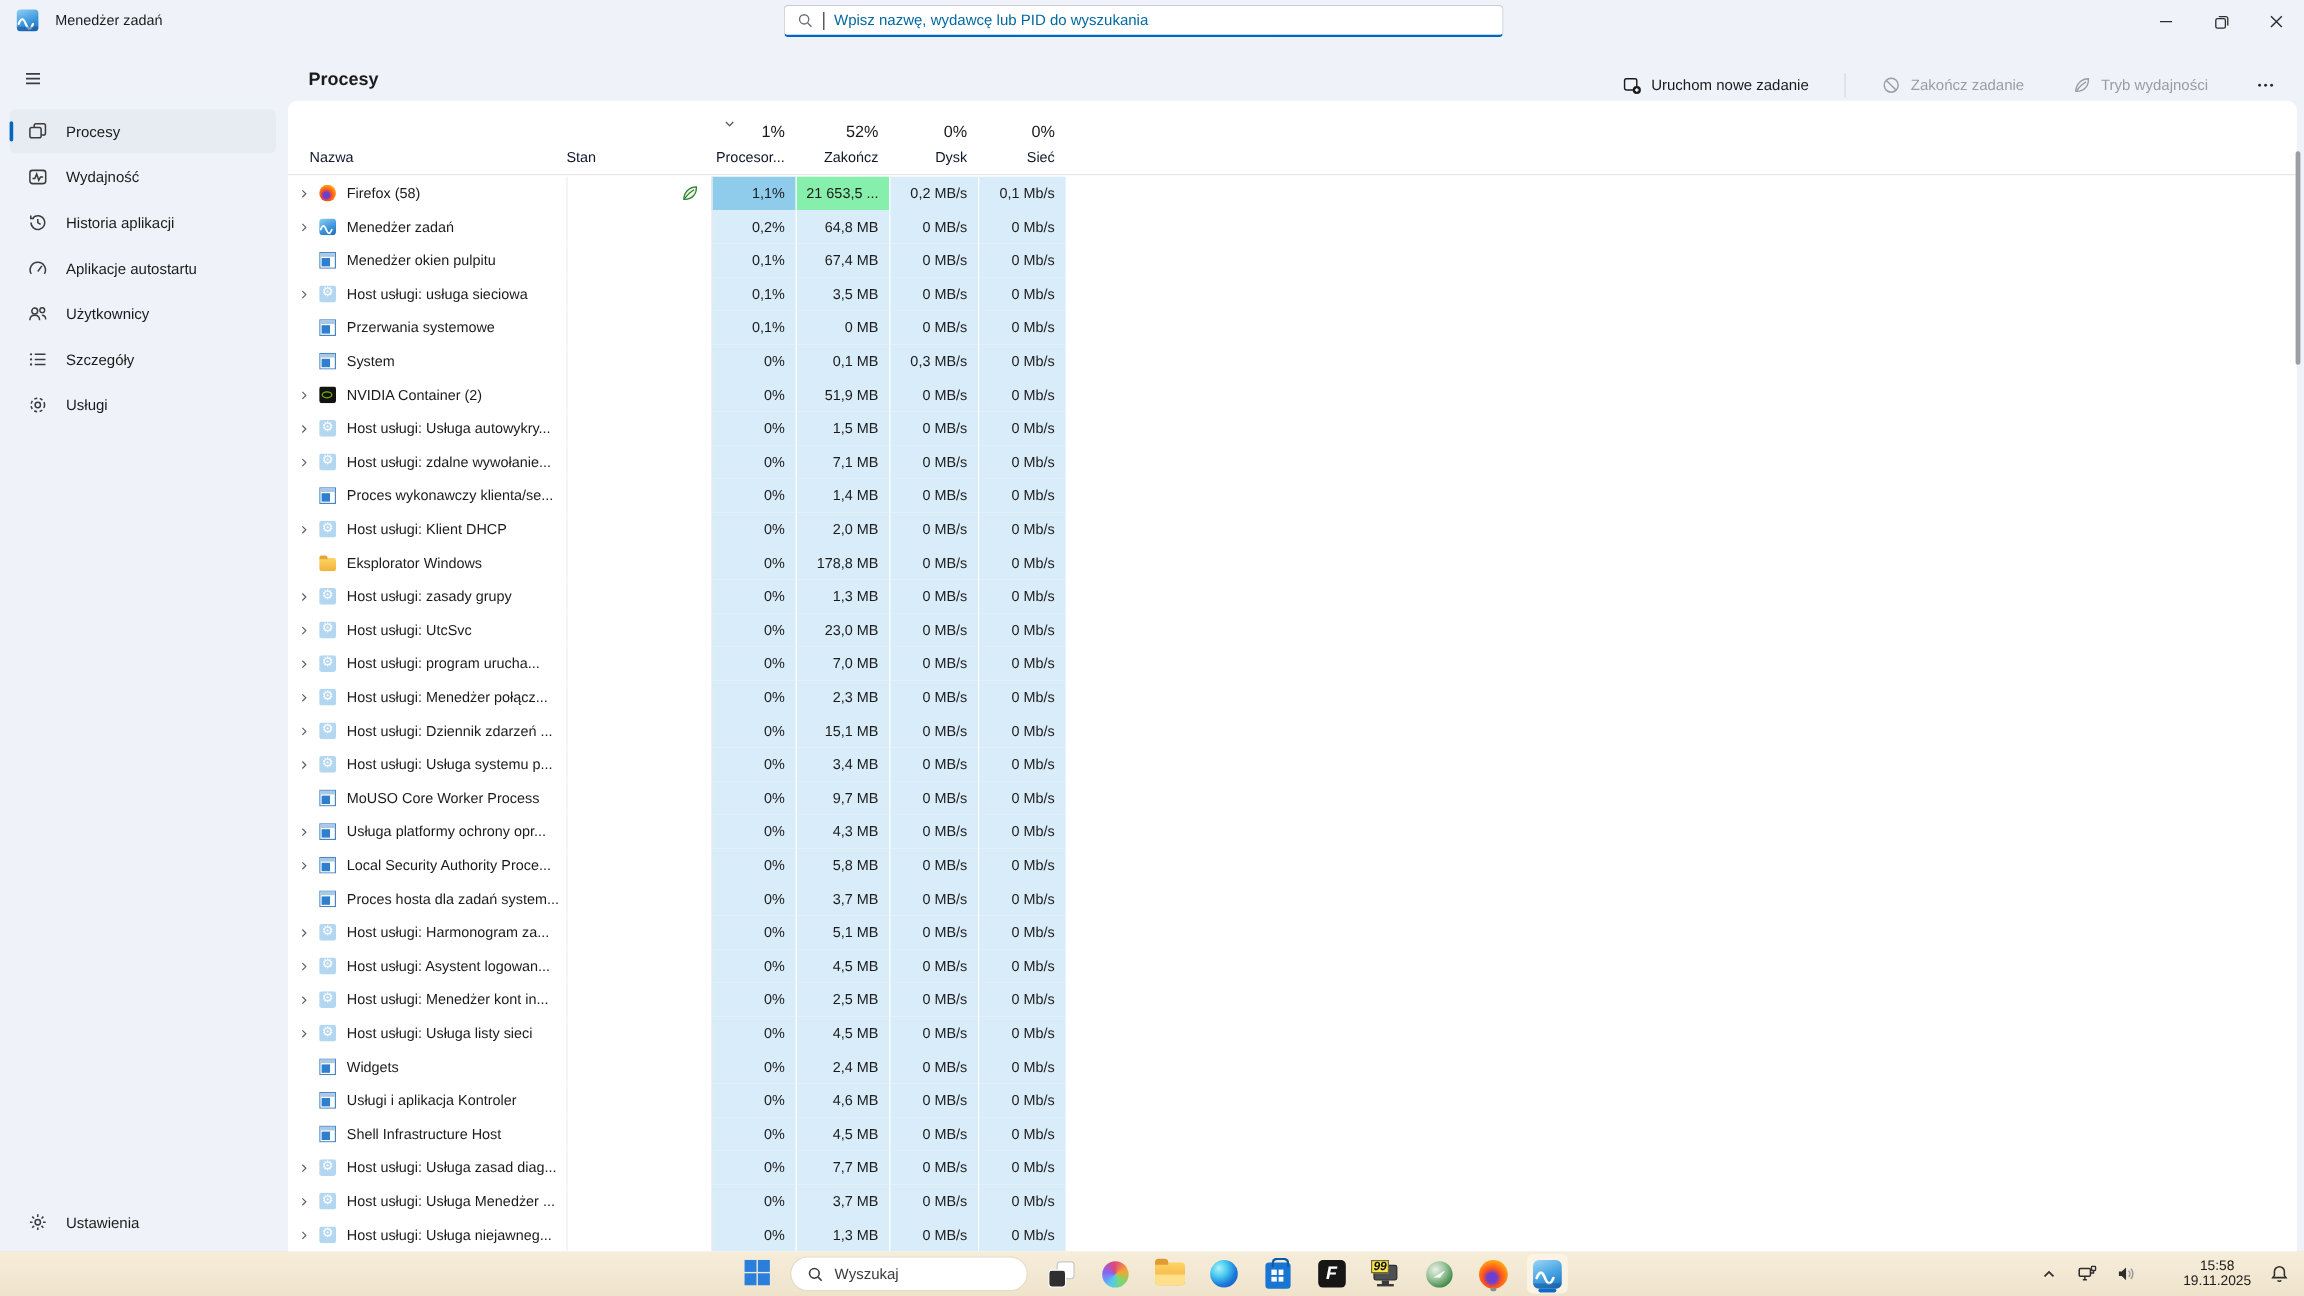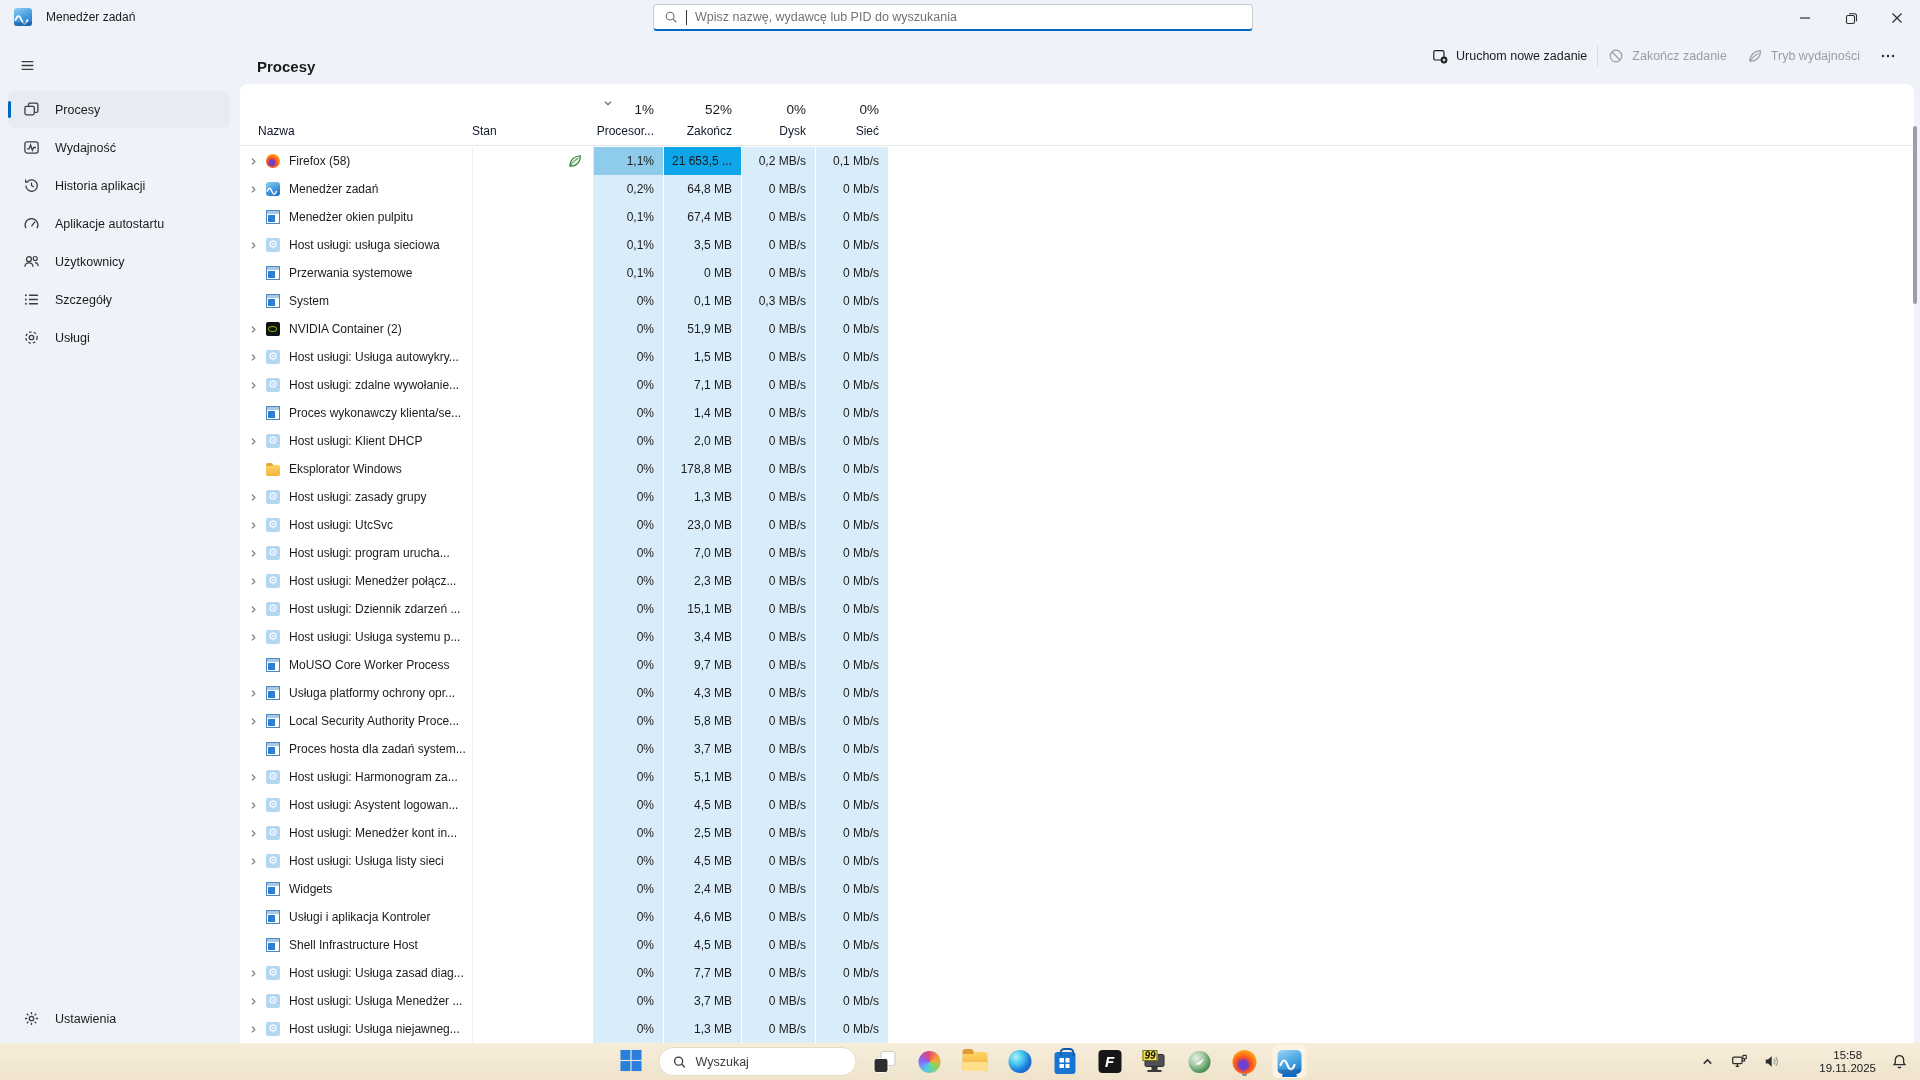--- a/index.html
+++ b/index.html
@@ -12,37 +12,37 @@
   
   .titlebar { position:relative; height:36px; }
   .appicon { position:absolute; left:14px; top:8px; width:18px; height:18px; border-radius:3px;
              background:linear-gradient(155deg,#8ed0f4 0%,#3f98dd 55%,#1b6cb8 100%); overflow:hidden; }
   .appicon svg, .tm-tile svg { position:absolute; left:0; top:0; width:100%; height:100%; }
   .win-title { position:absolute; left:46px; top:10px; font-size:12px; color:#1b1b1b; }
   .searchbox { position:absolute; left:653px; top:4px; width:600px; height:27px; background:#fff;
                border:1px solid #c9cdd3; border-bottom:2px solid #0067c0; border-radius:4px;
                display:flex; align-items:center; padding:0 10px; gap:8px; }
   .searchbox .caret { width:1px; height:15px; background:#333; }
-  .searchbox .ph { color:#737373; font-size:12.5px; white-space:nowrap; }
+  .searchbox .ph { color:#0369a1; font-size:12.5px; white-space:nowrap; }
   .winctl { position:absolute; right:0; top:0; height:36px; display:flex; }
   .winctl .btn { width:46px; height:36px; display:flex; align-items:center; justify-content:center; color:#2d2d2d; }
 
   
   .sidebar { position:absolute; left:0; top:36px; width:238px; height:1007px; display:flex; flex-direction:column; }
   .hambtn { margin:14px 0 10px 8px; width:38px; height:30px; border-radius:5px; display:flex; align-items:center; justify-content:center; }
   .nav-item { position:relative; height:37px; margin:1px 8px; border-radius:5px; display:flex; align-items:center; gap:15px; padding-left:15px; font-size:12.5px; color:#1b1b1b; }
   .nav-item.selected { background:#e7ecf3; }
   .nav-item.selected::before { content:""; position:absolute; left:0; top:10px; width:3px; height:17px; border-radius:2px; background:#0067c0; }
   .nav-item .nicon { width:17px; height:17px; flex:0 0 17px; }
   .sidebar .spacer { flex:1; }
   .settings-item { margin-bottom:6px; }
 
   
   .page-title { position:absolute; left:257px; top:58px; font-size:15px; font-weight:700; color:#1b1b1b; }
-  .actions { position:absolute; right:14px; top:42px; height:28px; display:flex; align-items:center; gap:0; }
+  .actions { position:absolute; right:14px; top:57px; height:28px; display:flex; align-items:center; gap:20px; }
   .act { display:flex; align-items:center; gap:8px; padding:5px 10px; border-radius:5px; font-size:12.5px; color:#1b1b1b; }
   .act.disabled { color:#9a9da3; }
   .act svg { width:16px; height:16px; }
   .vdiv { width:1px; height:20px; background:#d7dae0; }
 
   .card { position:absolute; left:240px; top:84px; width:1674px; height:959px; background:#fff; border-radius:8px 8px 0 0; overflow:hidden; }
 
   
   .thead { position:relative; height:62px; border-bottom:1px solid #e6e6e6; }
   .sort-icon { position:absolute; left:361px; top:12px; width:14px; height:14px; }
@@ -59,21 +59,21 @@
   .rows { position:absolute; left:0; top:63px; width:100%; height:896px; overflow:hidden; }
   .prow { display:flex; align-items:center; height:28px; font-size:12px; }
   .col-expand { width:26px; display:flex; align-items:center; justify-content:center; }
   .col-expand svg { width:11px; height:11px; }
   .col-name { width:206px; display:flex; align-items:center; gap:9px; overflow:hidden; white-space:nowrap; }
   .col-stan { width:121px; display:flex; align-items:center; justify-content:flex-end; padding-right:10px; border-left:1px solid #efefef; align-self:stretch; }
   .cell { align-self:stretch; display:flex; align-items:center; justify-content:flex-end; padding-right:9px;
           background:#d9ecf9; border-left:1px solid #fff; white-space:nowrap; }
   .cell.first { border-left:1px solid #e9e9e9; }
   .cell.heat-mid { background:#8fccec; }
-  .cell.heat-high { background:#0ea5e9;padding-left:28px; }
+  .cell.heat-high { background:#86efac;padding-left:28px; }
 
   
   .ric { width:14px; height:14px; flex:0 0 14px; position:relative; }
   .ric-firefox { border-radius:50%; background:radial-gradient(circle at 42% 62%, #6a3fd1 0%, #6a3fd1 22%, #ff4f1f 38%, #ff8c16 62%, #ffc21a 85%, #ffd84d 100%); }
   .ric-taskmgr { border-radius:3px; background:linear-gradient(155deg,#8ed0f4 0%,#3f98dd 55%,#1b6cb8 100%); overflow:hidden; }
   .ric-window { background:#fff; border:1px solid #4a86c0; }
   .ric-window .wtop { position:absolute; left:0; top:0; width:100%; height:3px; background:#a9c8e6; }
   .ric-window .wpane { position:absolute; left:1px; top:4px; width:7px; height:7px; background:#2f7fd0; }
   .ric-gear { border-radius:2px; background:#b4d7f1; color:#fff; font-size:11px; line-height:13px; text-align:center; }
   .ric-nvidia { border-radius:2px; background:#121212; }

